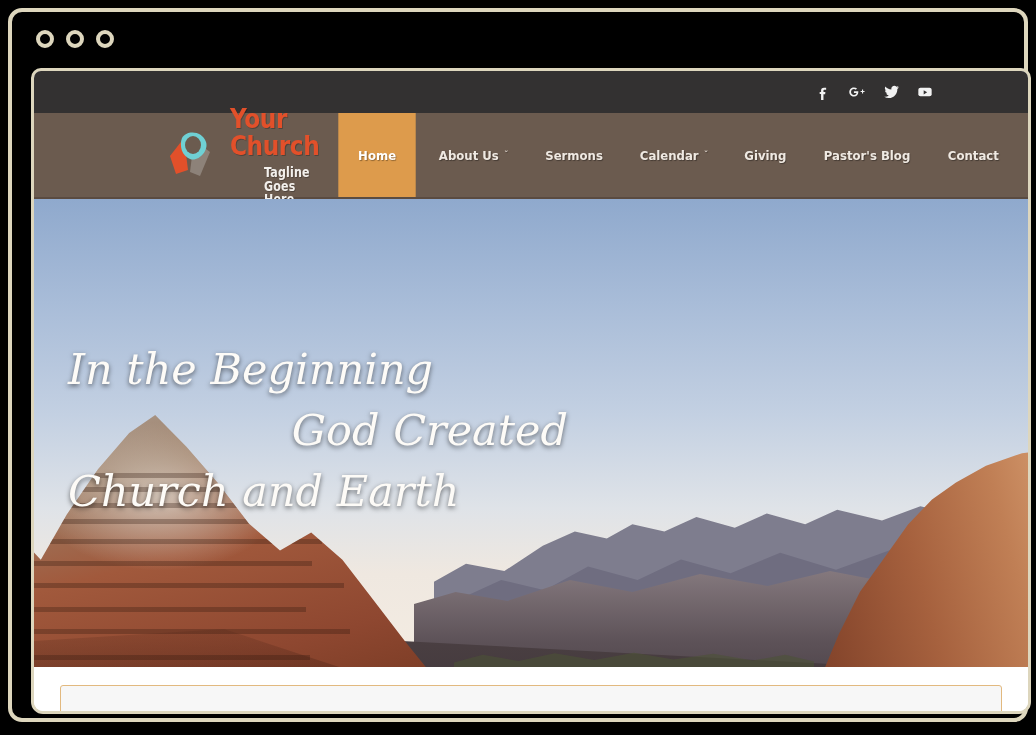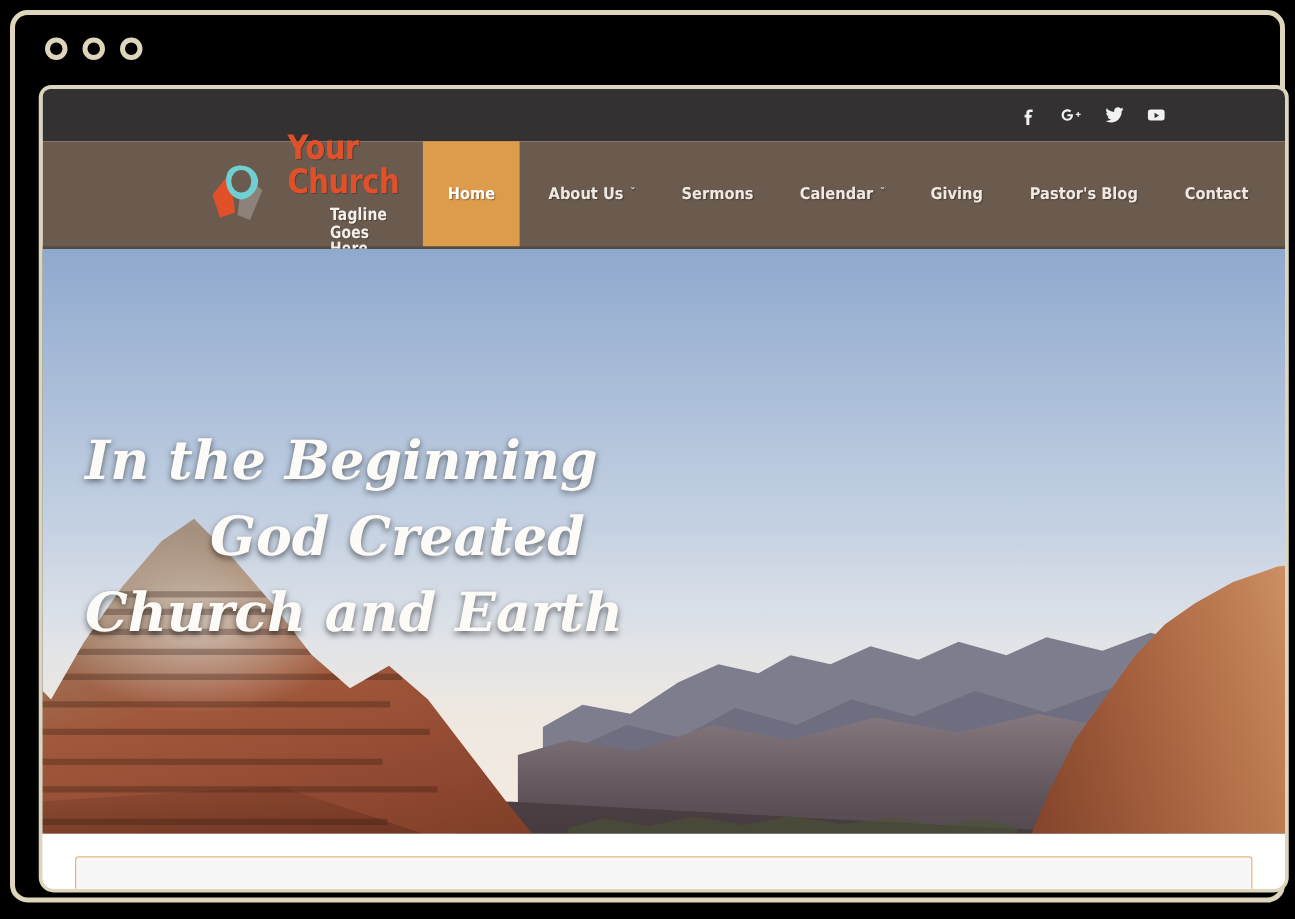--- a/index.html
+++ b/index.html
@@ -125,22 +125,21 @@
     margin-left:6px;
     font-size:9px;
     opacity:.85;
   }
 
   
   #hero{
     position:relative;
     height:468px;
     overflow:hidden;
-    background:#000000;
-    font-weight:bold;
+    background:#0c4a6e;
   }
   #sky{
     position:absolute; inset:0;
     background:linear-gradient(180deg,#8fa9cd 0%, #a8bcd8 22%, #c3d0e2 46%, #dfe3e8 66%, #efe8e0 80%, #f4ece2 100%);
   }
   
   .ridge{ position:absolute; }
   #ridge-far{
     left:400px; top:300px; width:640px; height:180px;
     background:#7e7d8e;
@@ -207,21 +206,21 @@
     width:560px;
     font-family:"DejaVu Serif", serif;
     font-style:italic;
     font-size:43px;
     line-height:1.42;
     color:#fdfbf7;
     text-shadow:0 2px 5px rgba(0,0,0,.55);
     pointer-events:none;
   }
   #caption-l1{ text-align:left; }
-  #caption-l2{ text-align:center; padding-right:60px; }
+  #caption-l2{ text-align:right; padding-right:60px; }
   #caption-l3{ text-align:left; }
 
   
   #content{
     position:relative;
     background:#fff;
     height:52px;
     padding:18px 26px 0 26px;
   }
   #content-panel{

